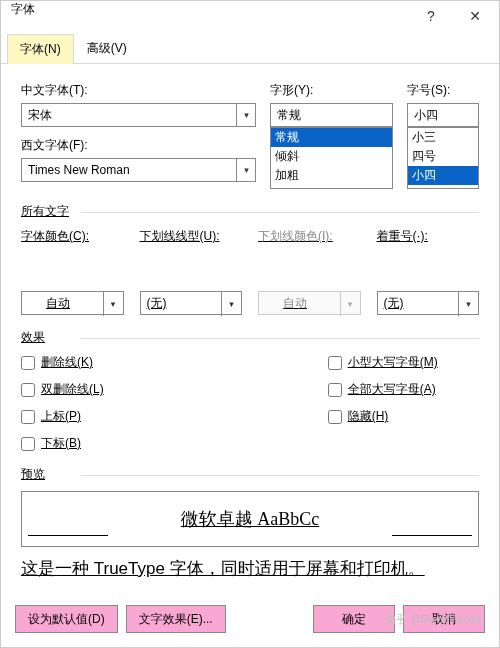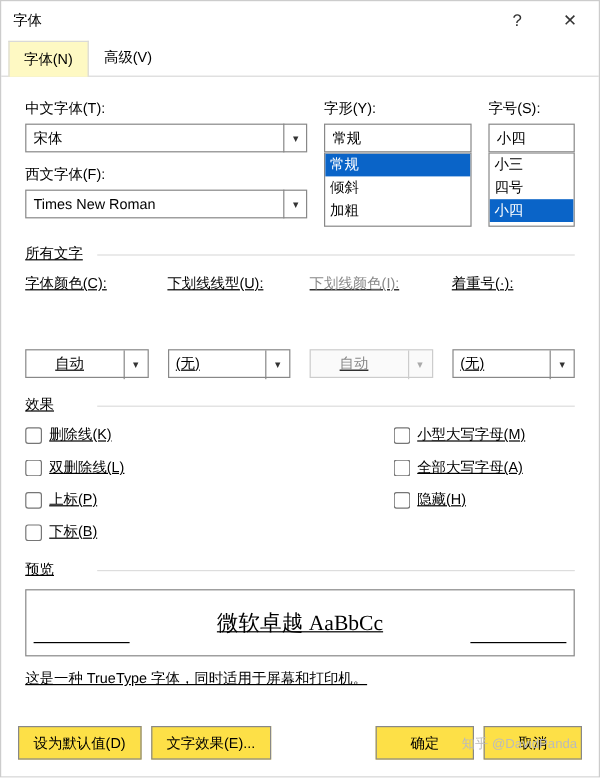--- a/index.html
+++ b/index.html
@@ -1,18 +1,18 @@
 <!DOCTYPE html>
 <html><head>
 <meta charset="utf-8">
 <style>
   * { box-sizing: border-box; font-family: "Microsoft YaHei", "Segoe UI", sans-serif; }
   body { margin: 0; background: #f0f0f0; font-size: 12px; color: #000; }
   .dialog { width: 500px; height: 648px; background: #fff; border: 1px solid #ccc; display: flex; flex-direction: column; }
-  .titlebar { display: flex; align-items: center; height: 32px; padding: 0 2px 0 10px; }
+  .titlebar { display: flex; align-items: flex-start; height: 32px; padding: 0 2px 0 10px; }
   .titlebar .title { flex: 1; font-size: 12px; }
   .titlebar .btn { width: 44px; height: 30px; display: flex; align-items: center; justify-content: center; font-size: 14px; color: #333; cursor: default; }
   .tabs { display: flex; border-bottom: 1px solid #d9d9d9; padding-left: 6px; }
   .tab { padding: 6px 12px; border: 1px solid transparent; border-bottom: none; font-size: 12px; cursor: default; }
   .tab.active { border-color: #d9d9d9; background: #fef9c3; position: relative; top: 1px; }
   .body { flex: 1; padding: 18px 20px 8px 20px; overflow: hidden; }
   .row { display: flex; gap: 14px; margin-bottom: 4px; }
   .col { display: flex; flex-direction: column; }
   .lbl { font-size: 12px; margin-bottom: 4px; }
   .combo { position: relative; }
@@ -31,24 +31,24 @@
   .grid4 { display: flex; gap: 16px; }
   .grid4 .col { flex: 1; }
   .fx { display: flex; gap: 84px; margin-top: 6px; }
   .fxcol { display: flex; flex-direction: column; gap: 10px; }
   .chk { display: flex; align-items: center; gap: 6px; font-size: 12px; }
   .chk input { width: 14px; height: 14px; margin: 0; }
   .preview-box { border: 1px solid #888; height: 56px; display: flex; align-items: center; justify-content: center; font-size: 18px; position: relative; margin-top: 6px; }
   .preview-box::before, .preview-box::after { content:""; position:absolute; bottom:10px; width:80px; border-top:1px solid #000; }
   .preview-box::before { left: 6px; }
   .preview-box::after { right: 6px; }
-  .hint { font-size: 12px; margin-top: 10px; }
+  .hint { font-size: 17px; margin-top: 10px; }
   .footer { display: flex; padding: 10px 14px 14px 14px; gap: 8px; border-top: none; }
   .footer .spacer { flex: 1; }
-  .btn2 { min-width: 82px; height: 28px; border: 1px solid #888; background: #fde047; font-size: 12px; padding: 0 12px; cursor: default; display:flex; align-items:center; justify-content:center; }
+  .btn2 { min-width: 82px; height: 28px; border: 1px solid #888; background: #f9a8d4; font-size: 12px; padding: 0 12px; cursor: default; display:flex; align-items:center; justify-content:center; }
   ::-webkit-scrollbar { width: 16px; }
   ::-webkit-scrollbar-track { background: #f0f0f0; }
   ::-webkit-scrollbar-thumb { background: #c0c0c0; }
   .watermark { position: absolute; right: 18px; bottom: 20px; color: #bbb; font-size: 11px; pointer-events: none; text-align: right; }
 </style>
 </head>
 <body>
 
 <div class="dialog">
   <div class="titlebar">

